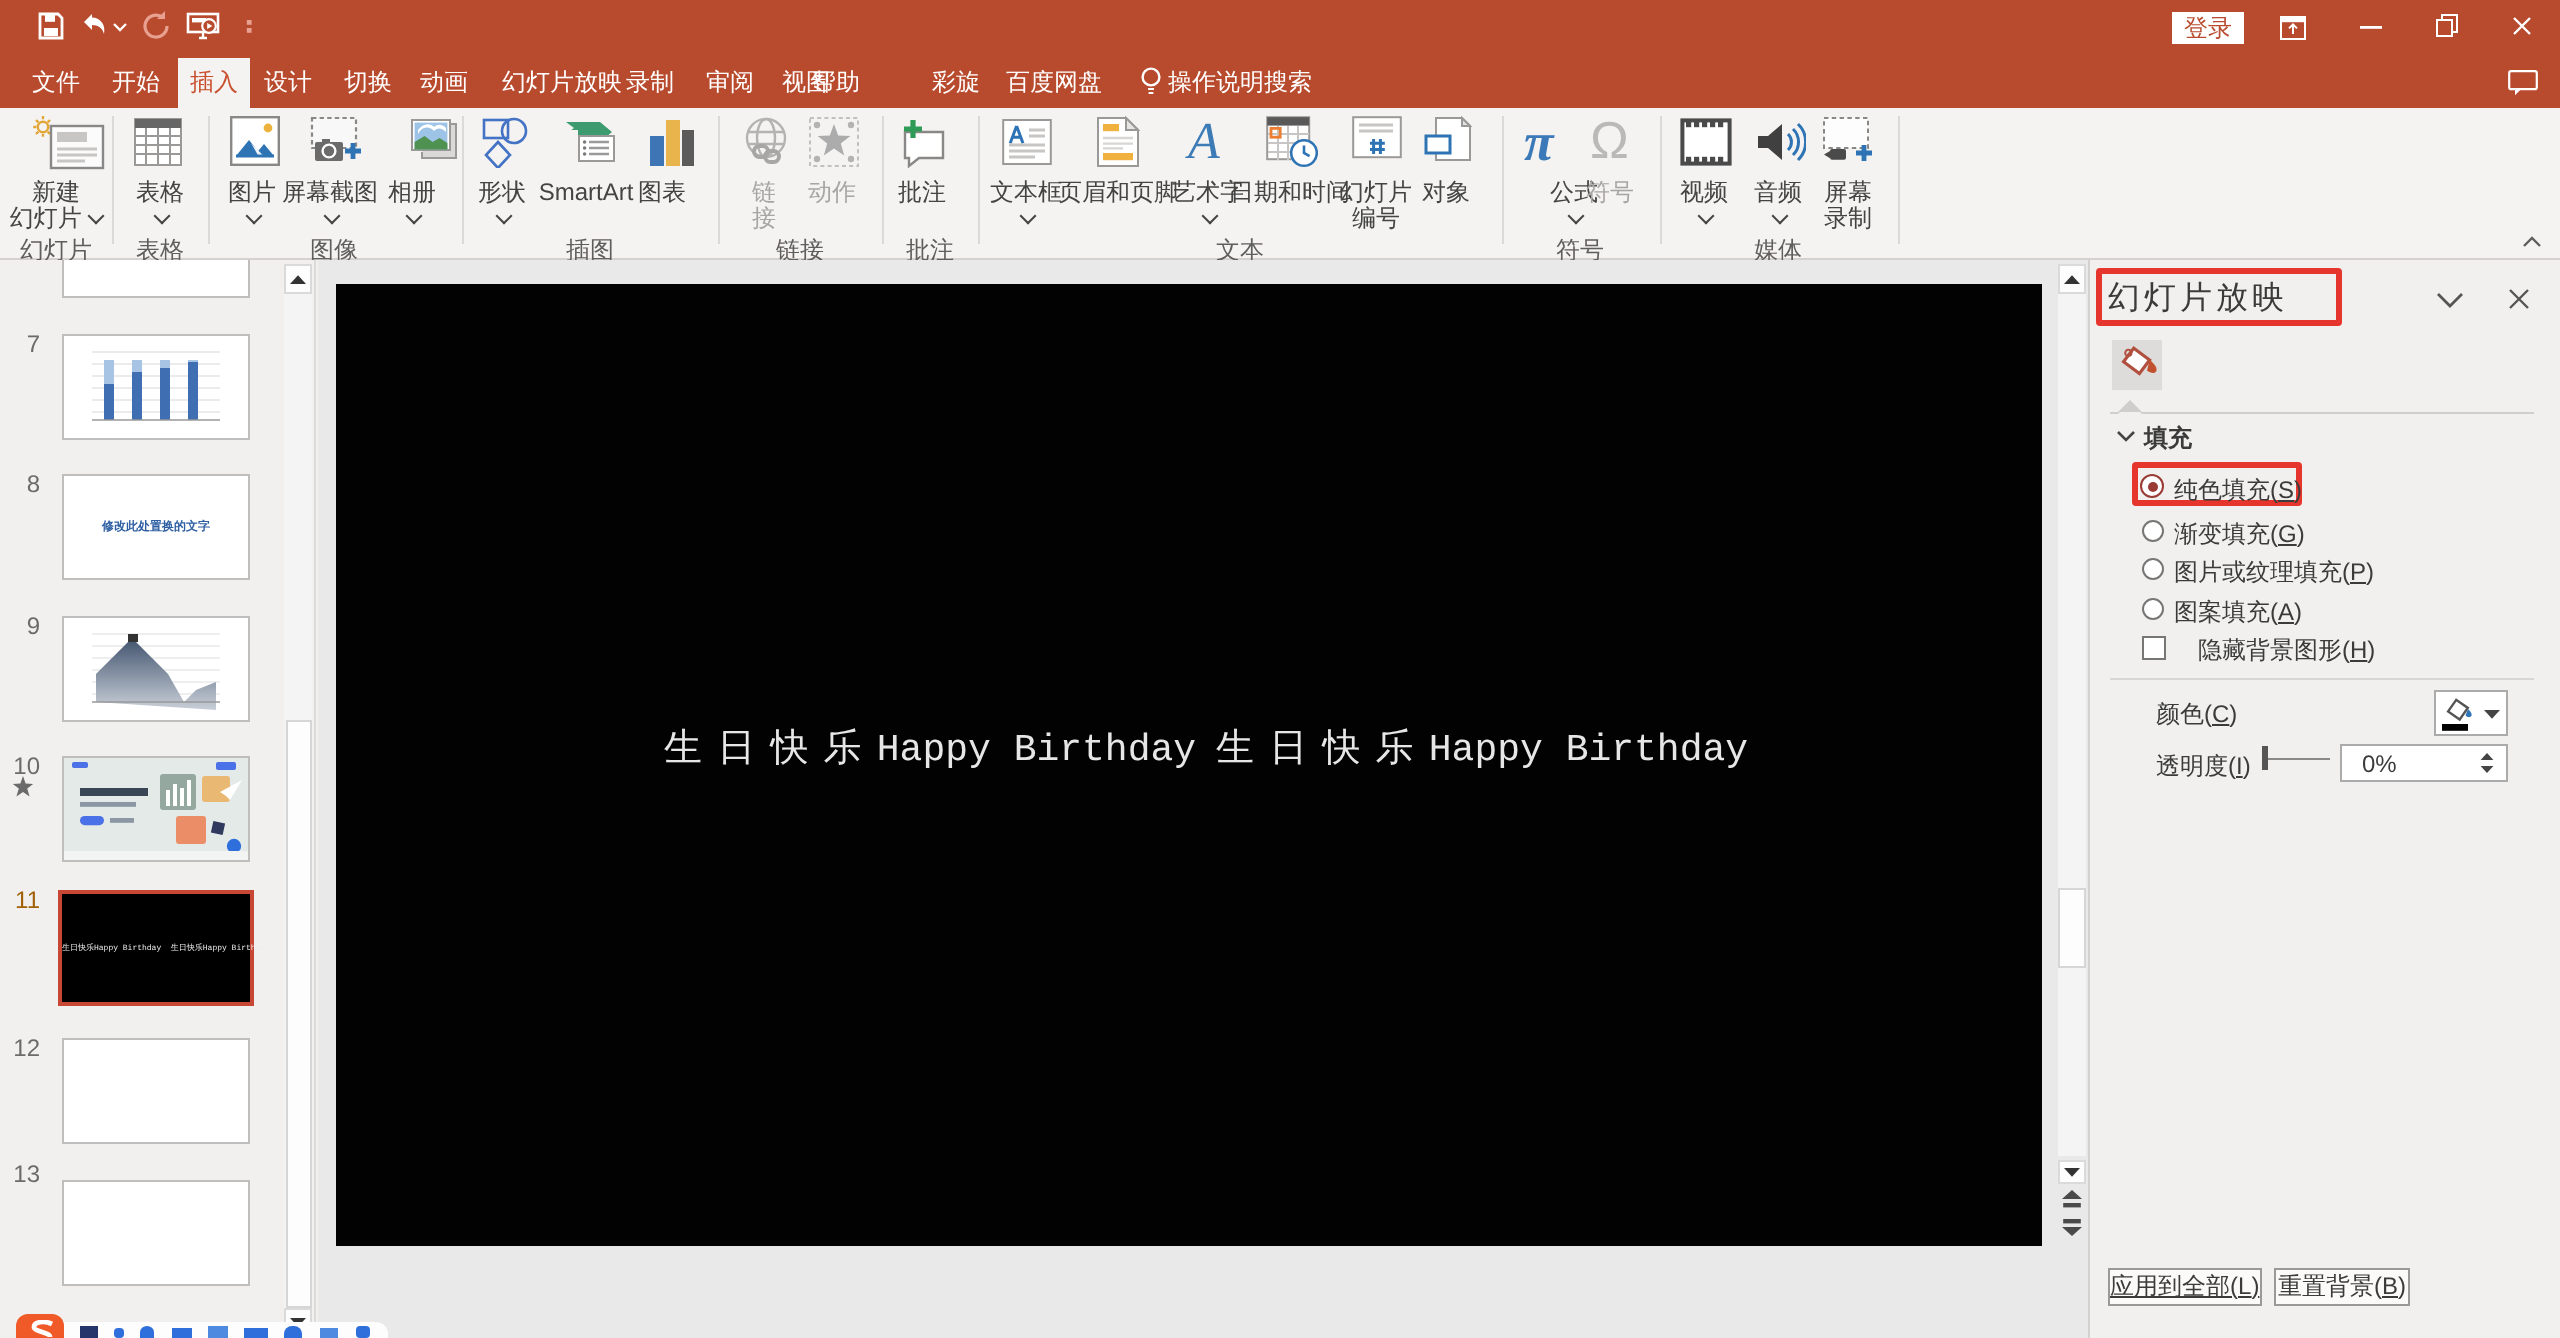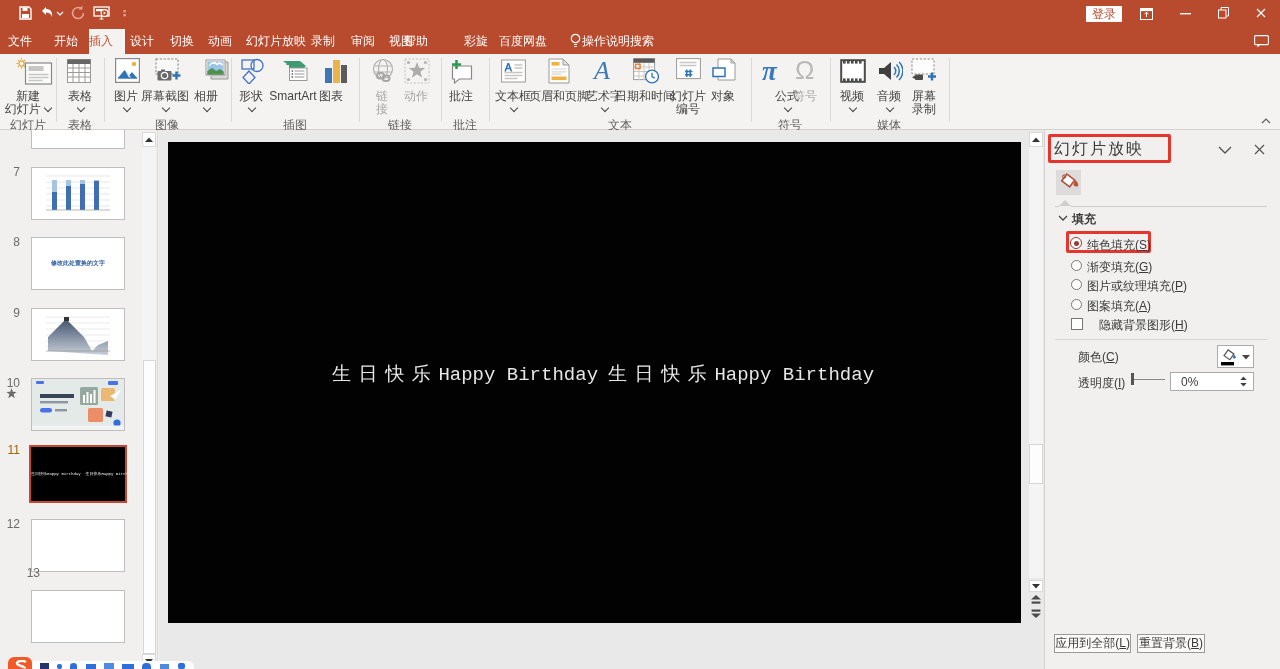--- a/index.html
+++ b/index.html
@@ -3,21 +3,21 @@
 <meta charset="utf-8">
 <style>
   html,body{margin:0;padding:0;}
   body{width:1280px;height:669px;overflow:hidden;font-family:"Liberation Sans",sans-serif;
        -webkit-font-smoothing:antialiased;}
   .abs{position:absolute;}
   #stage{position:relative;width:1280px;height:669px;background:#E9E9E9;}
   
   #titlebar{left:0;top:0;width:1280px;height:28px;background:#B84A2D;}
   #tabrow{left:0;top:28px;width:1280px;height:26px;background:#B84A2D;}
-  .tab{position:absolute;top:0;height:26px;line-height:26px;color:#fff;font-size:12px;text-align:left;}
+  .tab{position:absolute;top:0;height:26px;line-height:26px;color:#fff;font-size:12px;text-align:center;}
   #activetab{position:absolute;left:89px;top:1px;width:36px;height:25px;background:#F4F3F2;}
   .title-text{color:#fff;font-size:12px;}
   
   #ribbon{left:0;top:54px;width:1280px;height:75px;background:#F4F3F2;border-bottom:1px solid #D5D2CE;}
   .gsep{position:absolute;top:4px;width:1px;height:64px;background:#DCDAD8;}
   .glabel{position:absolute;top:63px;width:120px;text-align:center;font-size:12px;color:#605E5C;}
   .blabel{position:absolute;width:110px;text-align:center;font-size:12px;color:#444;line-height:13px;}
   .chev{display:inline-block;width:5px;height:5px;border-right:1.4px solid #444;border-bottom:1.4px solid #444;transform:rotate(45deg);vertical-align:2px;margin-left:1px;}
   .gray{color:#A8A6A4;}
   
@@ -421,21 +421,21 @@
 
     <div class="abs" style="left:29px;top:315px;width:94px;height:54px;border:2px solid #C74634;background:#000;">
       <div style="position:absolute;left:0;top:24px;width:93px;text-align:center;font-size:4px;color:#EEE;font-family:'Liberation Mono',monospace;white-space:nowrap;">生日快乐Happy Birthday&nbsp;&nbsp;生日快乐Happy Birthday</div>
     </div>
     <div class="tnum" style="top:313px;color:#a16207;">11</div>
 
     <div class="thumb" style="top:389px;"></div>
     <div class="tnum" style="top:387px;">12</div>
 
     <div class="thumb" style="top:460px;"></div>
-    <div class="tnum" style="top:436px;margin-left:20px;">13</div>
+    <div class="tnum" style="top:450px;">13</div>
 
     <div class="sb-btn" style="left:142px;top:2px;width:14px;height:15px;">
         <svg width="8" height="5" viewBox="0 0 8 5">
           <path d="M0 5l4-4.4L8 5z" fill="#333"></path>
         </svg>
       </div>
     <div class="sb-track" style="left:142px;top:17px;width:14px;height:507px;"></div>
     <div class="sb-thumb" style="left:143px;top:230px;width:13px;height:294px;"></div>
     <div class="sb-btn" style="left:142px;top:524px;width:14px;height:15px;">
         <svg width="8" height="5" viewBox="0 0 8 5">
@@ -536,21 +536,21 @@
     <div class="abs" style="left:125px;top:242px;width:84px;height:19px;background:#fff;border:1px solid #ABABAB;box-sizing:border-box;">
       <div class="rp-text" style="position:absolute;left:10px;top:2px;">0%</div>
       <svg width="7" height="4" viewBox="0 0 8 5" style="position:absolute;right:6px;top:3px;">
           <path d="M0 5l4-4.4L8 5z" fill="#444"></path>
         </svg>
       <svg width="7" height="4" viewBox="0 0 8 5" style="position:absolute;right:6px;bottom:3px;">
           <path d="M0 0l4 4.4L8 0z" fill="#444"></path>
         </svg>
     </div>
 
-    <div class="abs" style="left:9px;top:504px;width:77px;height:19px;background:#FBFAF9;border:1px solid #9B9997;box-sizing:border-box;text-align:right;line-height:17px;font-size:12px;color:#3B3B3B;">应用到全部(<u>L</u>)</div>
+    <div class="abs" style="left:9px;top:504px;width:77px;height:19px;background:#FBFAF9;border:1px solid #9B9997;box-sizing:border-box;text-align:left;line-height:17px;font-size:12px;color:#3B3B3B;text-decoration:underline;">应用到全部(<u>L</u>)</div>
     <div class="abs" style="left:92px;top:504px;width:68px;height:19px;background:#FBFAF9;border:1px solid #9B9997;box-sizing:border-box;text-align:center;line-height:17px;font-size:12px;color:#3B3B3B;">重置背景(<u>B</u>)</div>
   </div>
 
   <div class="abs" style="left:8px;top:657px;width:24px;height:12px;background:#F05A28;border-radius:6px 6px 0 0;"></div>
   <svg class="abs" style="left:12px;top:660px" width="16" height="9" viewBox="0 0 16 9">
       <path d="M14 2c-4-2-9-1-9 1.5S13 6 13 8.5" fill="none" stroke="#fff" stroke-width="2.4"></path>
     </svg>
   <div class="abs" style="left:32px;top:661px;width:162px;height:8px;background:#FDFDFD;border-radius:0 6px 0 0;"></div>
   <div class="abs" style="left:40px;top:663px;width:9px;height:6px;background:#23356B;"></div>
   <div class="abs" style="left:57px;top:664px;width:5px;height:5px;background:#2F6FDB;border-radius:2px;"></div>

